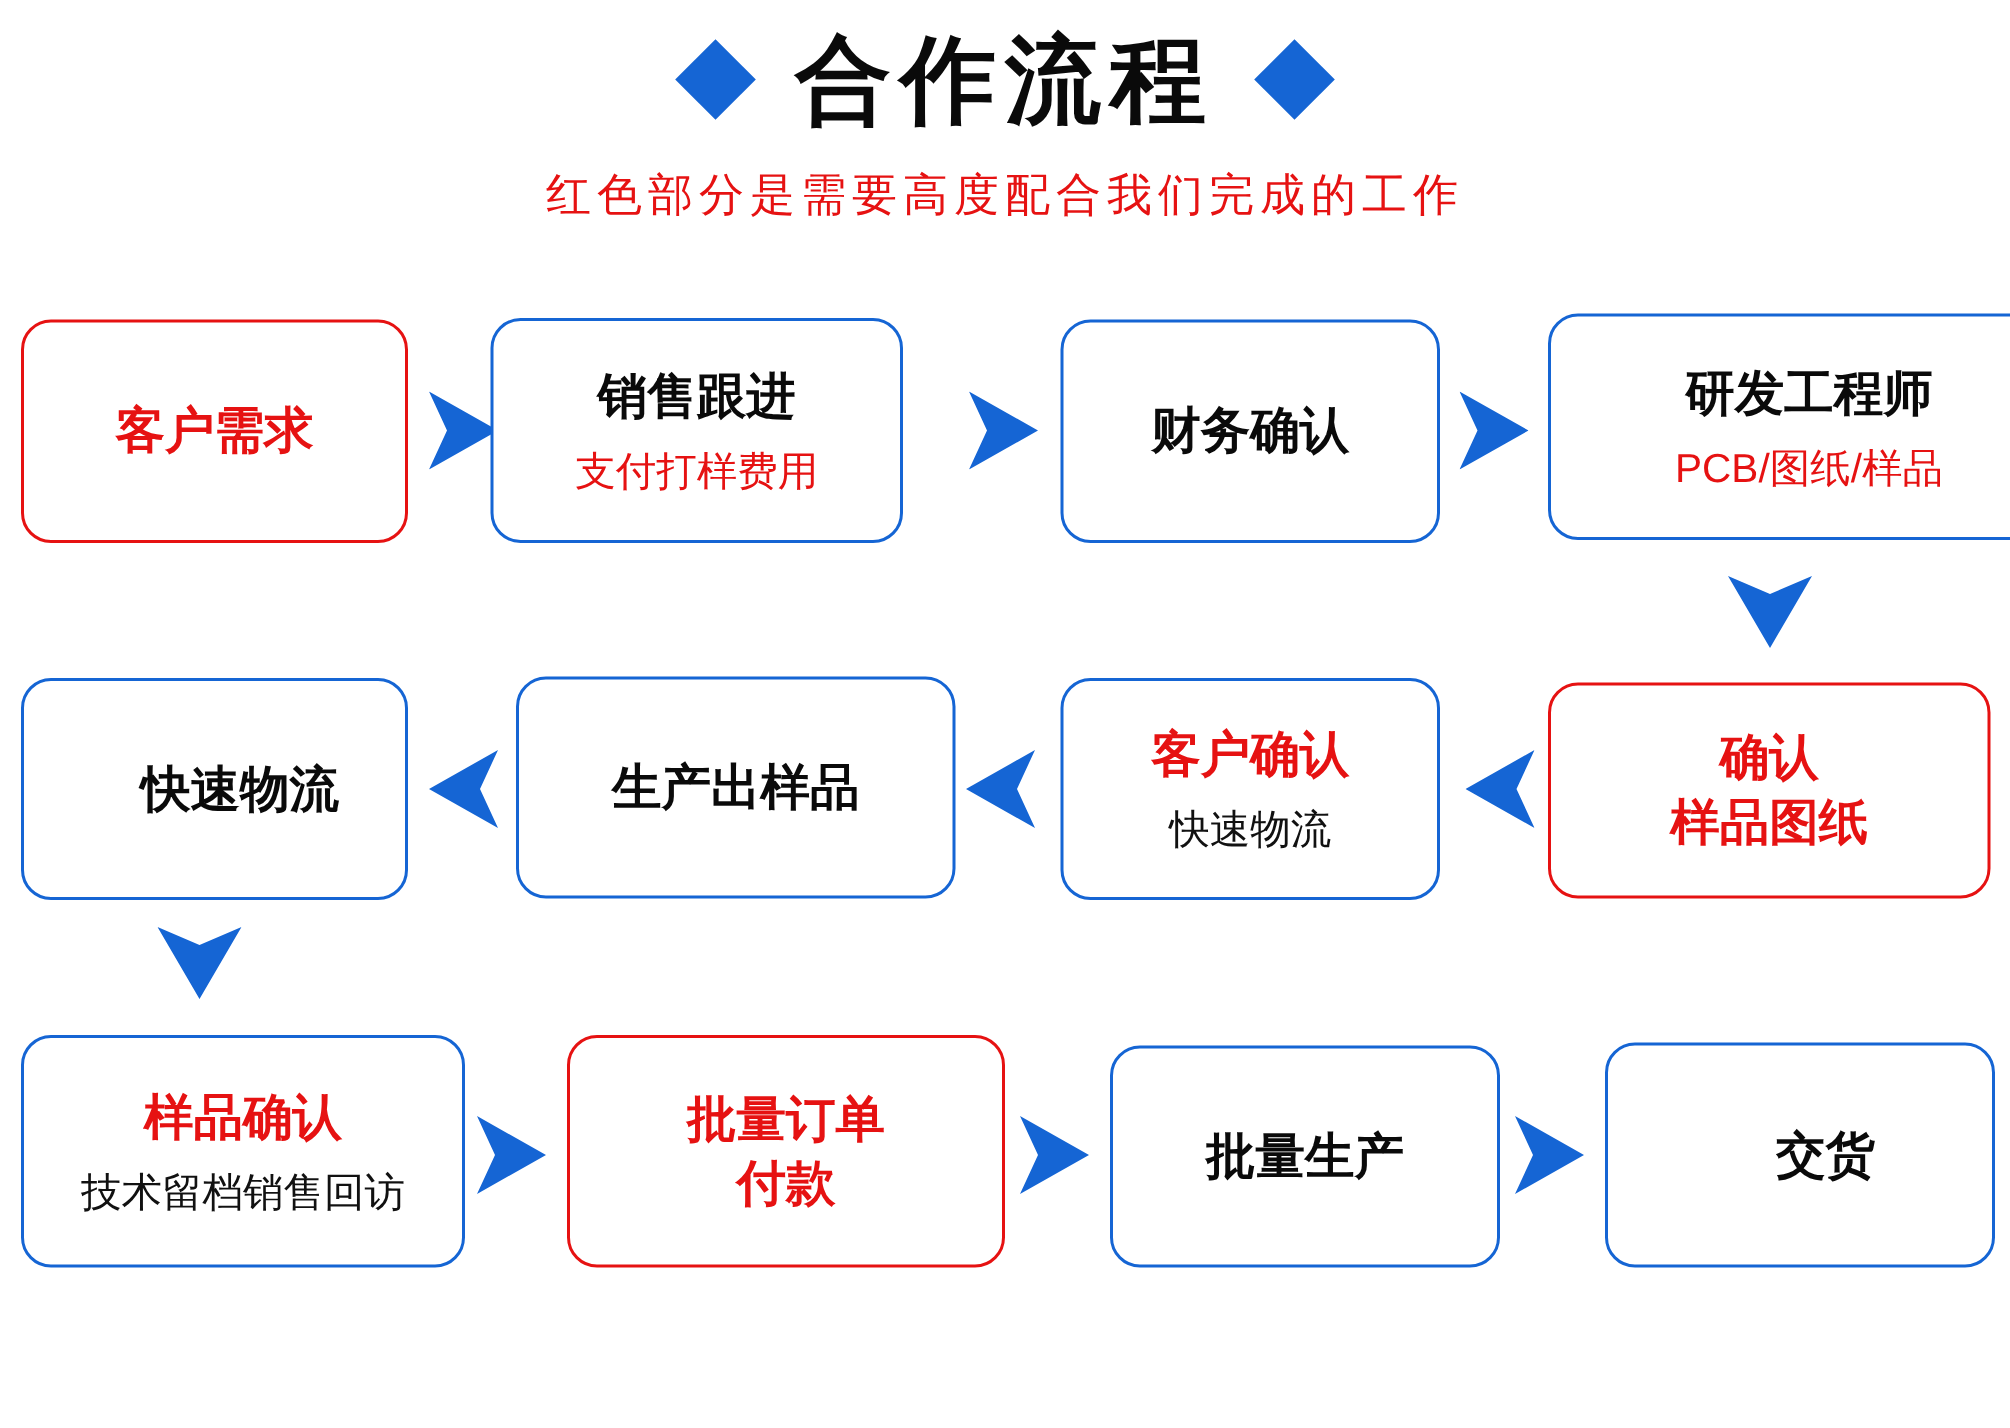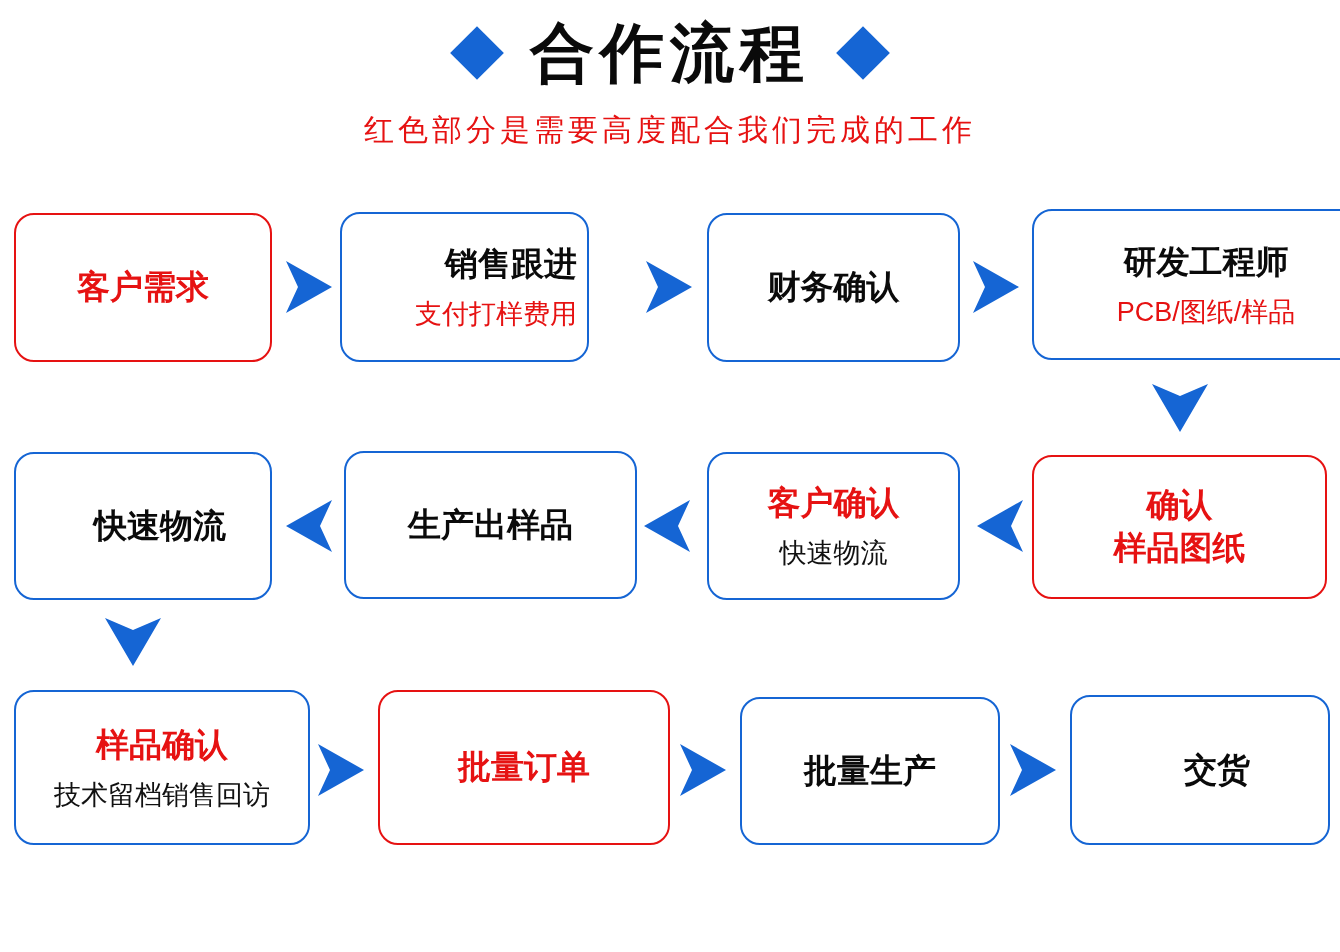--- a/index.html
+++ b/index.html
@@ -94,21 +94,21 @@
   <div class="subtitle">红色部分是需要高度配合我们完成的工作</div>
 
   <div class="node b-red" style="left:14px; top:213px; width:258px; height:149px;">
     <div class="nt t-red">客户需求</div>
   </div>
 
   <svg class="arr" style="left:286px; top:261px;" width="46" height="52" viewBox="0 0 46 52">
     <polygon points="0,0 46,26 0,52 12,26"></polygon>
   </svg>
 
-  <div class="node" style="left:340px; top:212px; width:249px; height:150px;align-items:flex-end;">
+  <div class="node" style="left:327px; top:212px; width:275px; height:150px;">
     <div class="nt">销售跟进</div>
     <div class="ns s-red">支付打样费用</div>
   </div>
 
   <svg class="arr" style="left:646px; top:261px;" width="46" height="52" viewBox="0 0 46 52">
     <polygon points="0,0 46,26 0,52 12,26"></polygon>
   </svg>
 
   <div class="node" style="left:707px; top:213px; width:253px; height:149px;">
     <div class="nt">财务确认</div>
@@ -168,20 +168,21 @@
     <div class="ns">技术留档销售回访</div>
   </div>
 
   <svg class="arr" style="left:318px; top:744px;" width="46" height="52" viewBox="0 0 46 52">
     <polygon points="0,0 46,26 0,52 12,26"></polygon>
   </svg>
 
   <div class="node b-red" style="left:378px; top:690px; width:292px; height:155px;">
     <div class="nt t-red">
       <div>批量订单</div>
+      <div>付款</div>
     </div>
   </div>
 
   <svg class="arr" style="left:680px; top:744px;" width="46" height="52" viewBox="0 0 46 52">
     <polygon points="0,0 46,26 0,52 12,26"></polygon>
   </svg>
 
   <div class="node" style="left:740px; top:697px; width:260px; height:148px;">
     <div class="nt">批量生产</div>
   </div>

